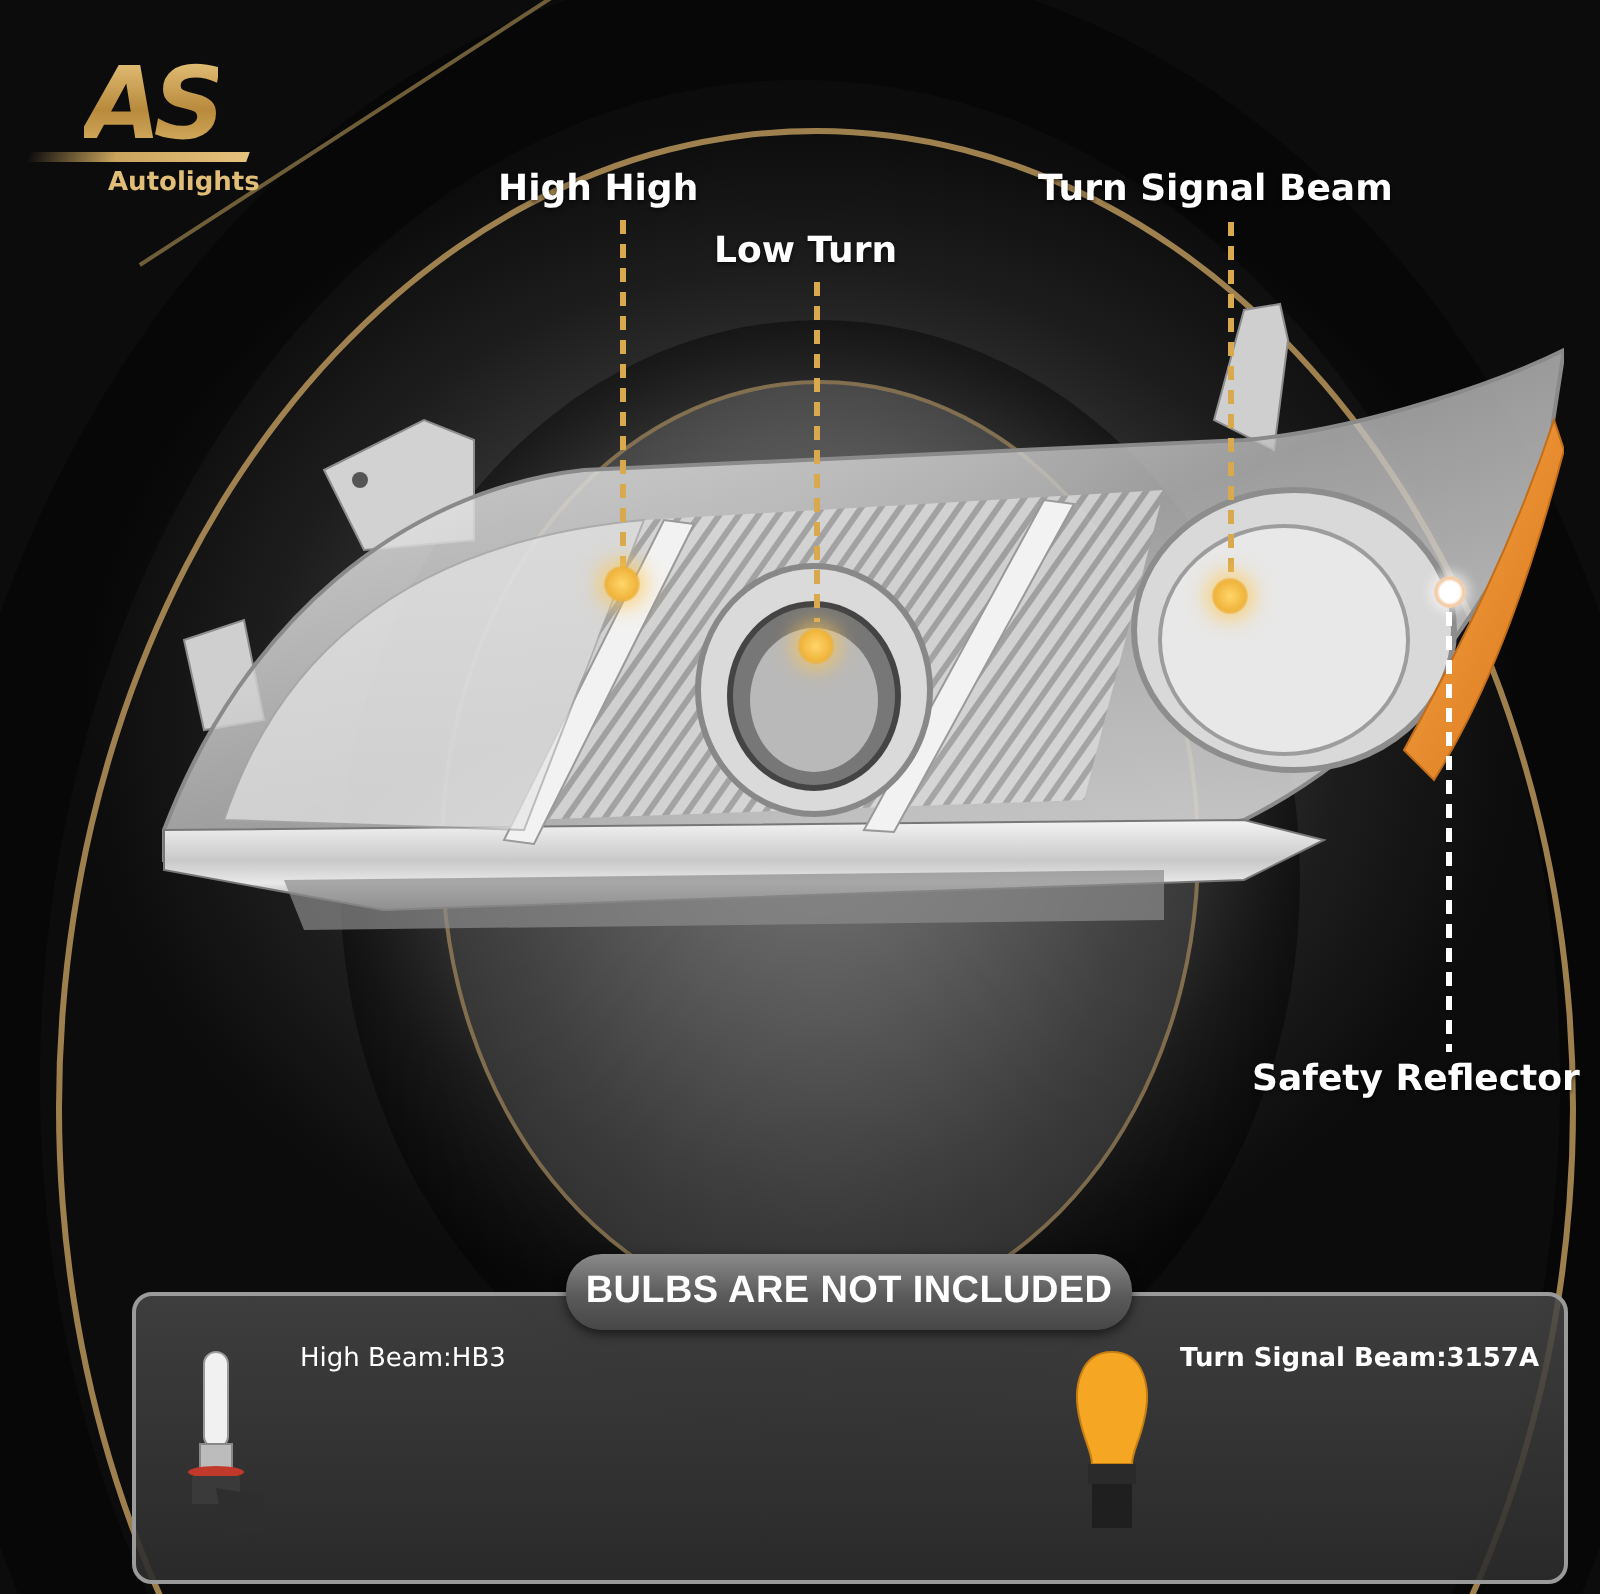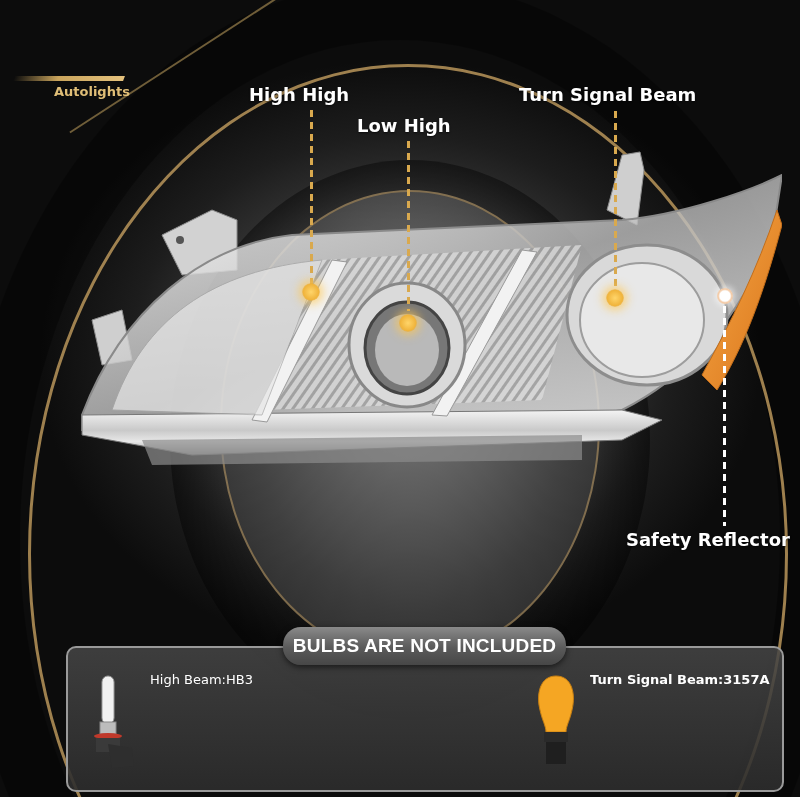--- a/index.html
+++ b/index.html
@@ -51,20 +51,21 @@
 <body>
 
 <div class="stage">
   <div class="ring ring-dark"></div>
   <div class="ring ring-shadow"></div>
   <div class="ring ring-inner"></div>
   <div class="ring ring-outer-gold"></div>
   <div class="diag"></div>
 
   <div class="logo">
+    <div class="logo-mark">AS</div>
     <div class="logo-swoosh"></div>
     <div class="logo-text">Autolights</div>
   </div>
 
   <svg class="headlight" viewBox="0 0 720 330" xmlns="http://www.w3.org/2000/svg">
     <defs>
       <linearGradient id="chrome" x1="0" y1="0" x2="0" y2="1">
         <stop offset="0" stop-color="#f4f4f4"></stop>
         <stop offset=".45" stop-color="#c9c9c9"></stop>
         <stop offset=".7" stop-color="#e8e8e8"></stop>
@@ -109,21 +110,21 @@
     <ellipse cx="585" cy="165" rx="80" ry="70" fill="#d9d9d9" stroke="#8d8d8d" stroke-width="3"></ellipse>
     <ellipse cx="580" cy="170" rx="62" ry="57" fill="#e8e8e8" stroke="#9d9d9d" stroke-width="2"></ellipse>
 
     <path d="M640 225 C 670 170, 695 120, 715 60 L 720 75 C 700 150, 680 200, 655 240 Z" fill="url(#amber)" stroke="#c26d1a"></path>
   </svg>
 
   <div class="callout" style="left:249px; top:84px;">High High</div>
   <div class="dash" style="left:310px; top:110px; height:175px;"></div>
   <div class="dot" style="left:302px; top:283px;"></div>
 
-  <div class="callout" style="left:357px; top:115px;">Low High</div>
+  <div class="callout" style="left:357px; top:115px;">Low Turn</div>
   <div class="dash" style="left:407px; top:141px; height:170px;"></div>
   <div class="dot" style="left:399px; top:314px;"></div>
 
   <div class="callout" style="left:519px; top:84px;">Turn Signal Beam</div>
   <div class="dash" style="left:614px; top:111px; height:180px;"></div>
   <div class="dot" style="left:606px; top:289px;"></div>
 
   <div class="dot white" style="left:717px; top:288px;"></div>
   <div class="dash white" style="left:723px; top:306px; height:220px;"></div>
   <div class="callout" style="left:626px; top:529px;">Safety Reflector</div>

